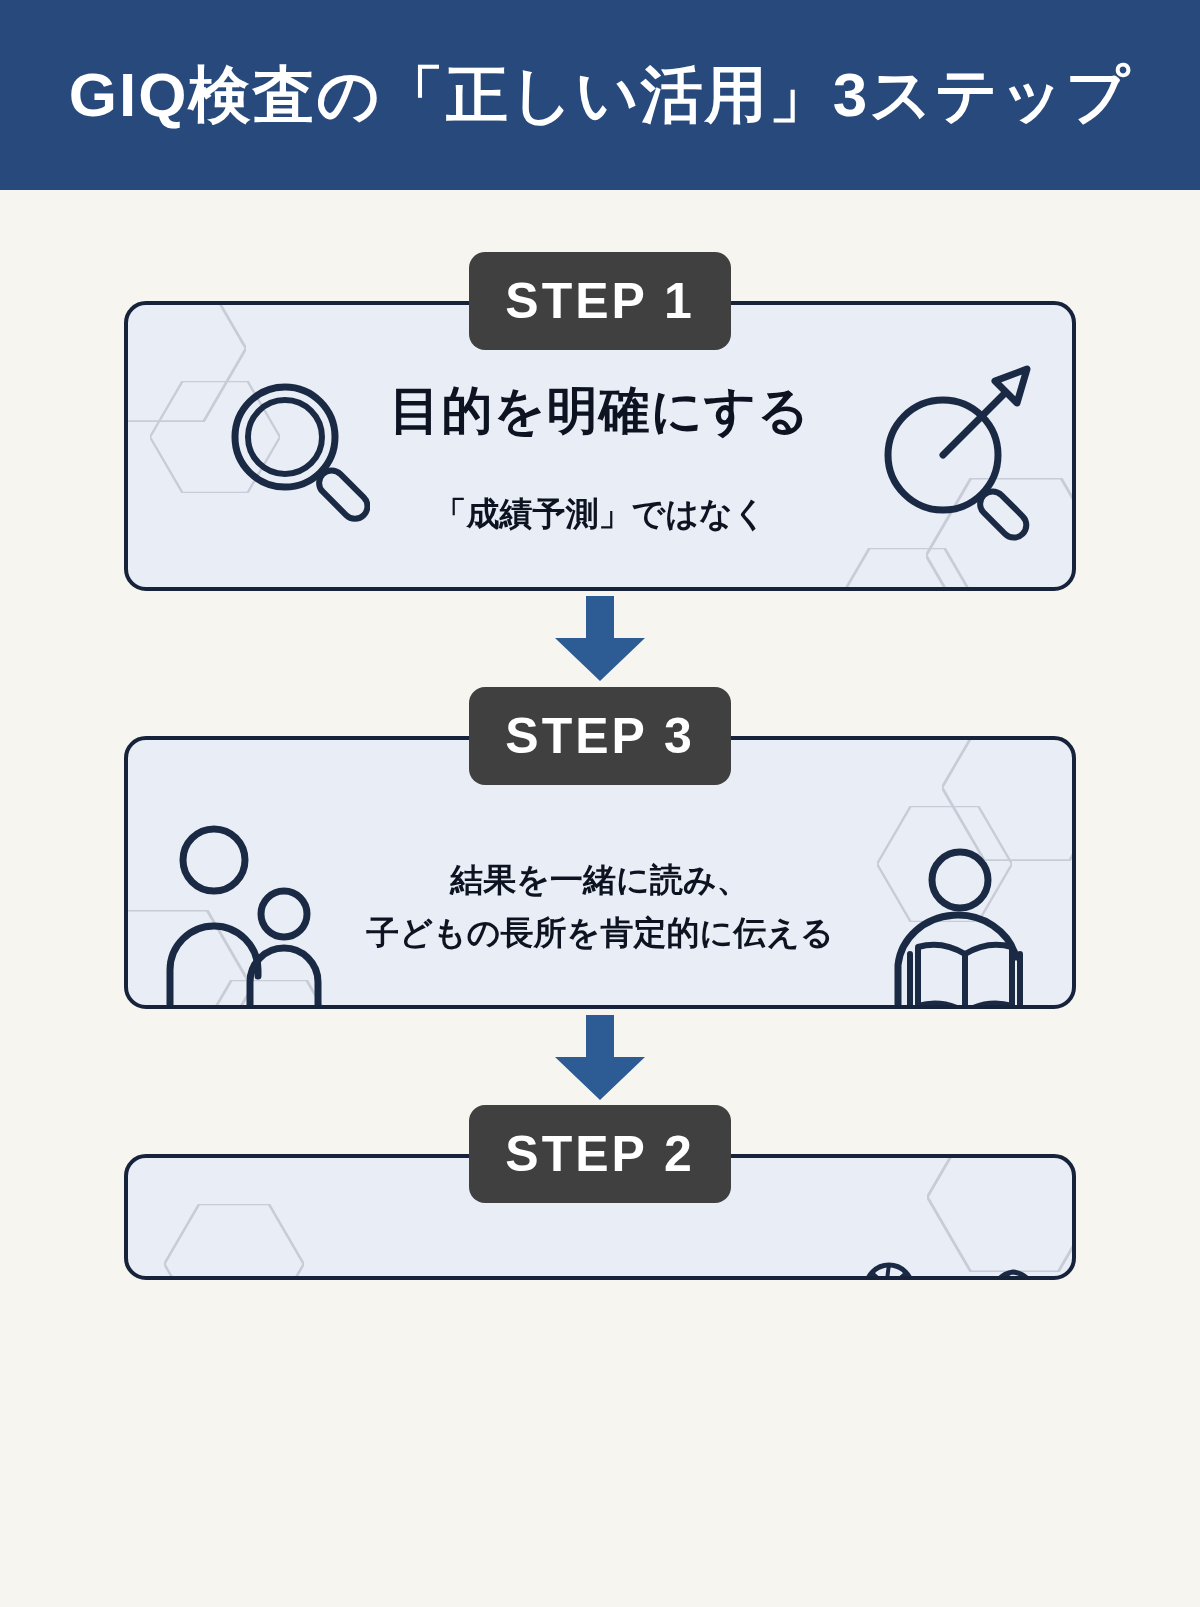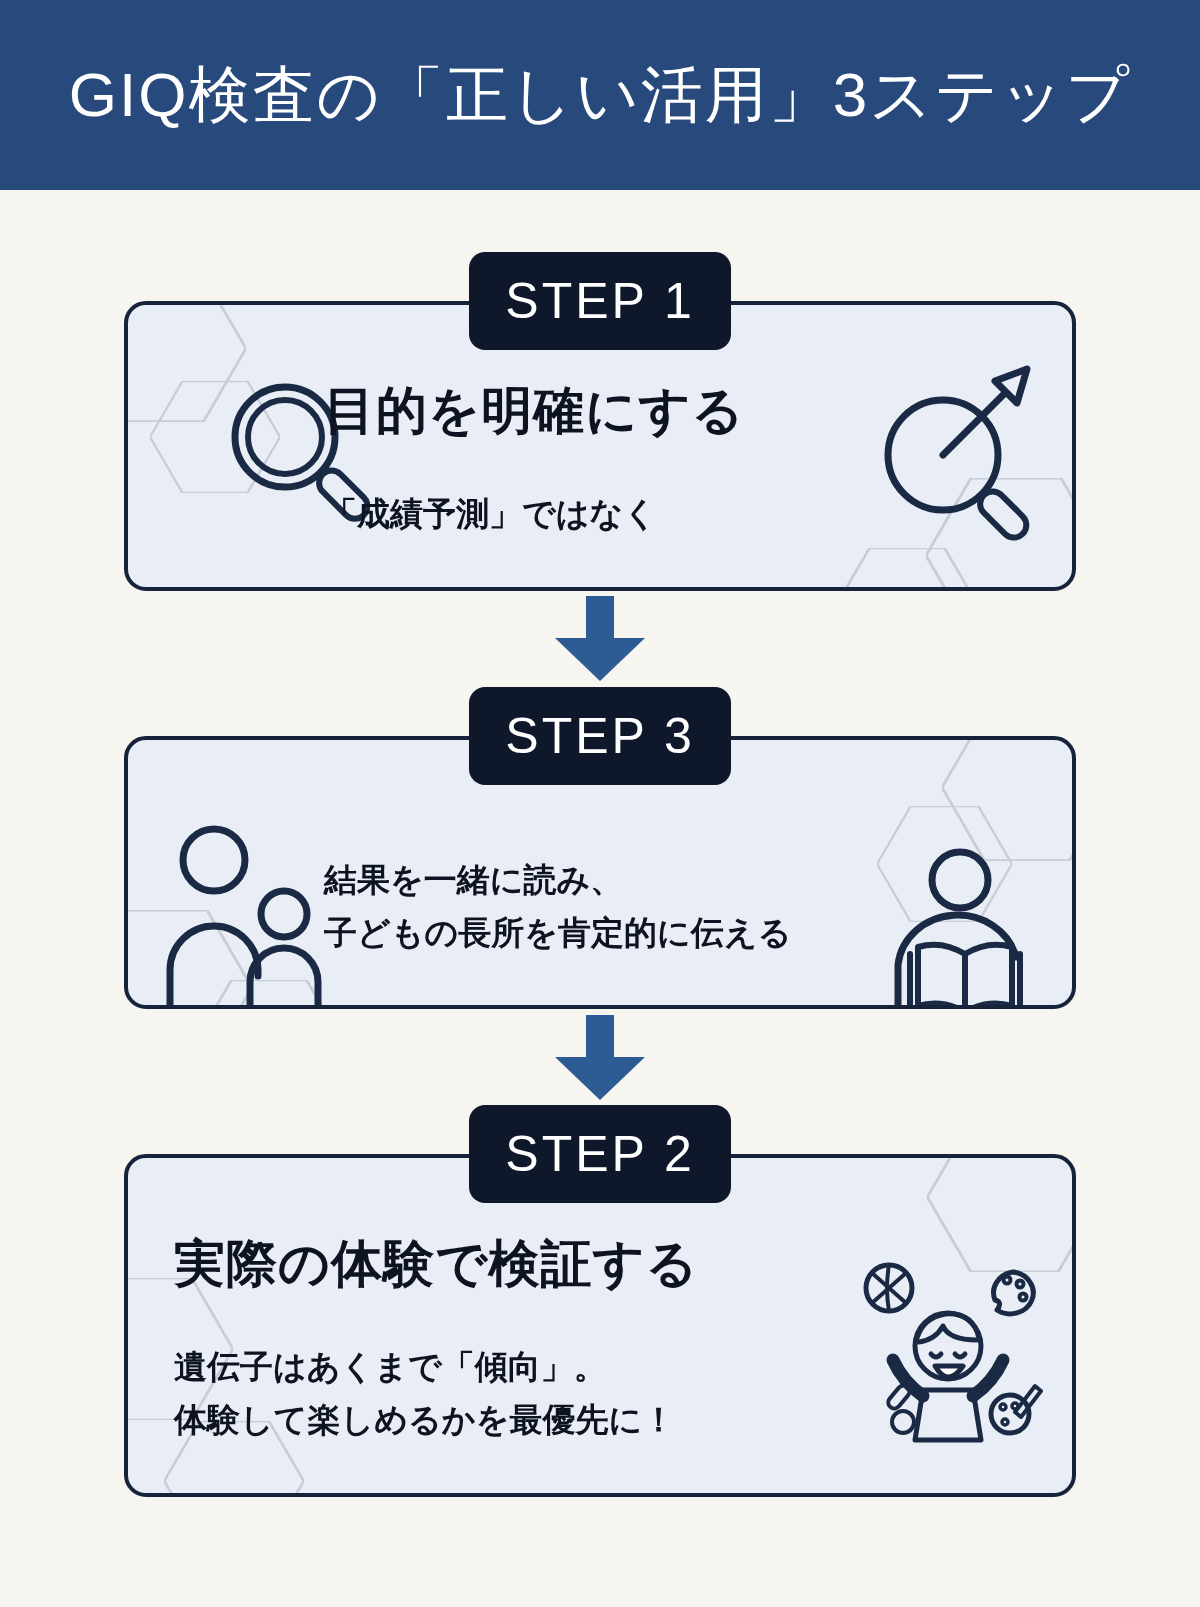--- a/index.html
+++ b/index.html
@@ -20,55 +20,56 @@
     width: 100%;
     height: 190px;
     background: #27497b;
     display: flex;
     align-items: center;
     justify-content: center;
   }
   .header h1 {
     color: #ffffff;
     font-size: 62px;
-    font-weight: normal;
+    font-weight: bold;
     letter-spacing: 2px;
     text-align: center;
   }
   
   .content {
     width: 952px;
     margin: 0 auto;
     padding-top: 62px;
   }
   .step { position: relative; }
   .badge {
     position: relative;
     z-index: 2;
     width: 262px;
     height: 98px;
     margin: 0 auto -49px auto;
-    background: #0f172a;
+    background: #404040;
     border-radius: 16px;
     display: flex;
     align-items: center;
     justify-content: center;
     color: #ffffff;
     font-size: 50px;
-    font-weight: normal;
+    font-weight: bold;
     letter-spacing: 3px;
   }
   .card {
     position: relative;
     z-index: 1;
     border: 4px solid #16233b;
     border-radius: 22px;
     background: #e9edf6;
     overflow: hidden;
     padding: 72px 46px 46px 46px;
+    text-align: center;
   }
   .card h2 {
     position: relative;
     z-index: 2;
     color: #0d1320;
     font-size: 51px;
     font-weight: bold;
     letter-spacing: 1px;
     margin-bottom: 22px;
   }
@@ -279,21 +280,17 @@
             <circle cx="58" cy="168" r="11" stroke-width="4"></circle>
 
             <circle cx="165" cy="160" r="19" stroke-width="5"></circle>
             <circle cx="158" cy="153" r="3" stroke-width="3.5"></circle>
             <circle cx="170" cy="152" r="3" stroke-width="3.5"></circle>
             <circle cx="160" cy="168" r="3" stroke-width="3.5"></circle>
             <path d="M170,158 L190,132 l6,5 -20,26 Z" stroke-width="4"></path>
           </svg>
         </span>
 
-        <div class="card-text">
-          <h2>実際の体験で検証する</h2>
-          <p><span>遺伝子はあくまで「傾向」。</span><br><span>体験して楽しめるかを最優先に！</span></p>
-        </div>
       </div>
     </section>
 
   </div>
 </div>
 
 </body></html>

